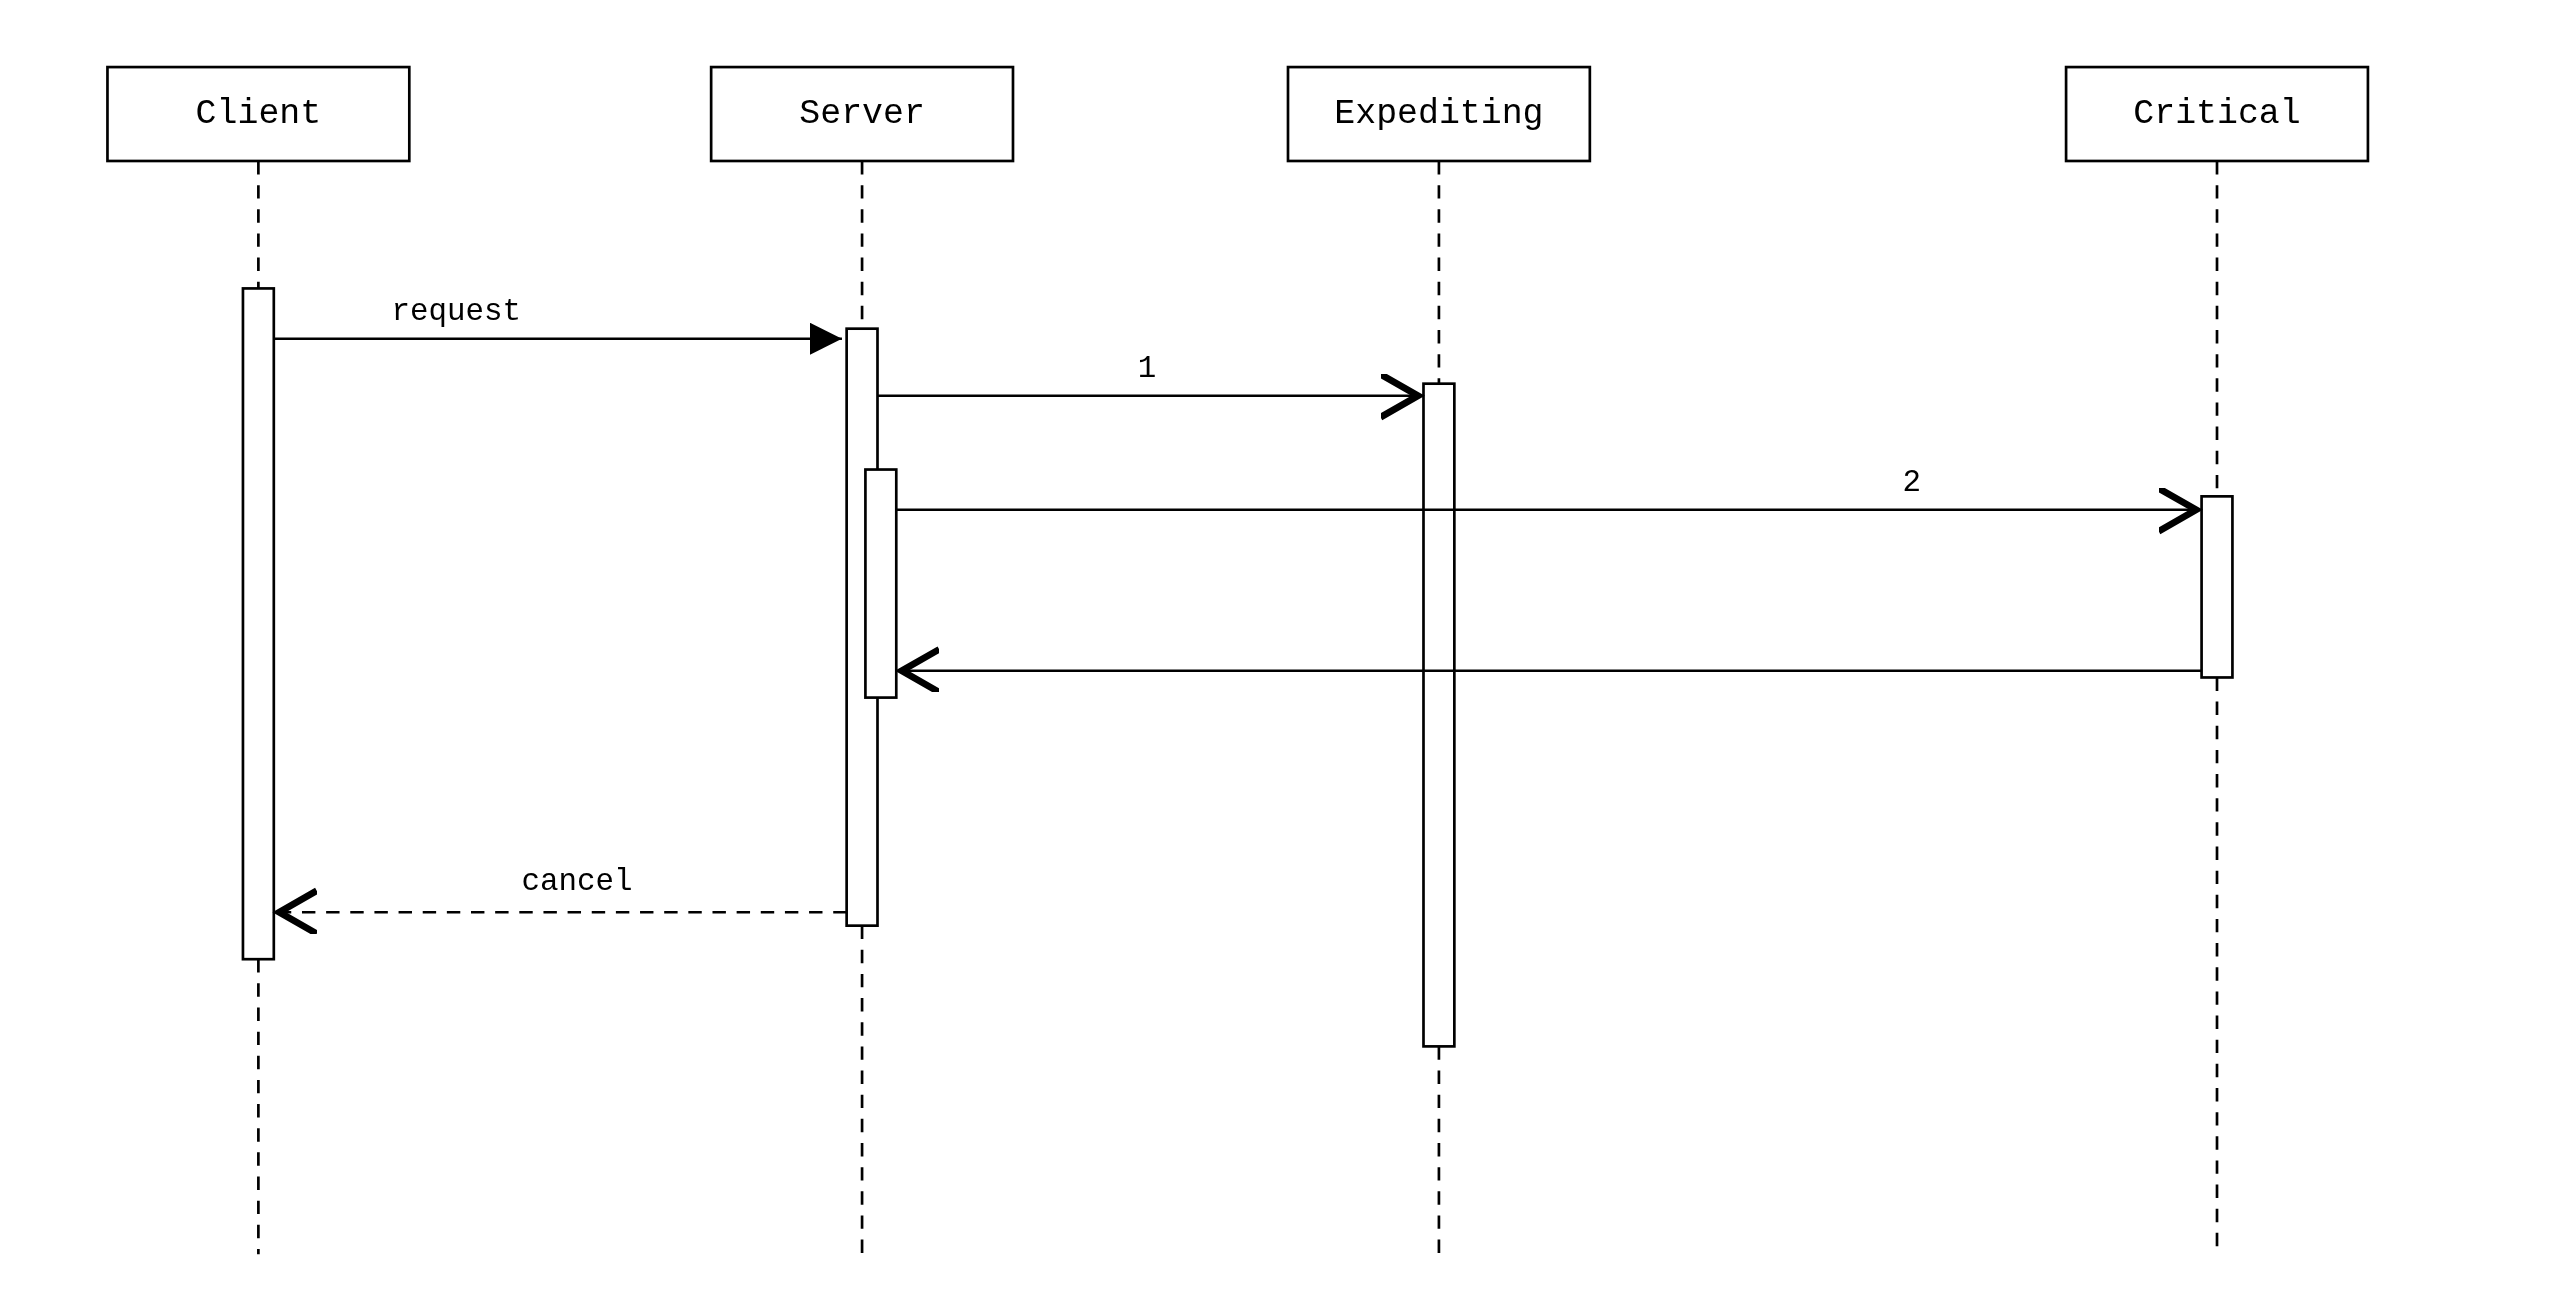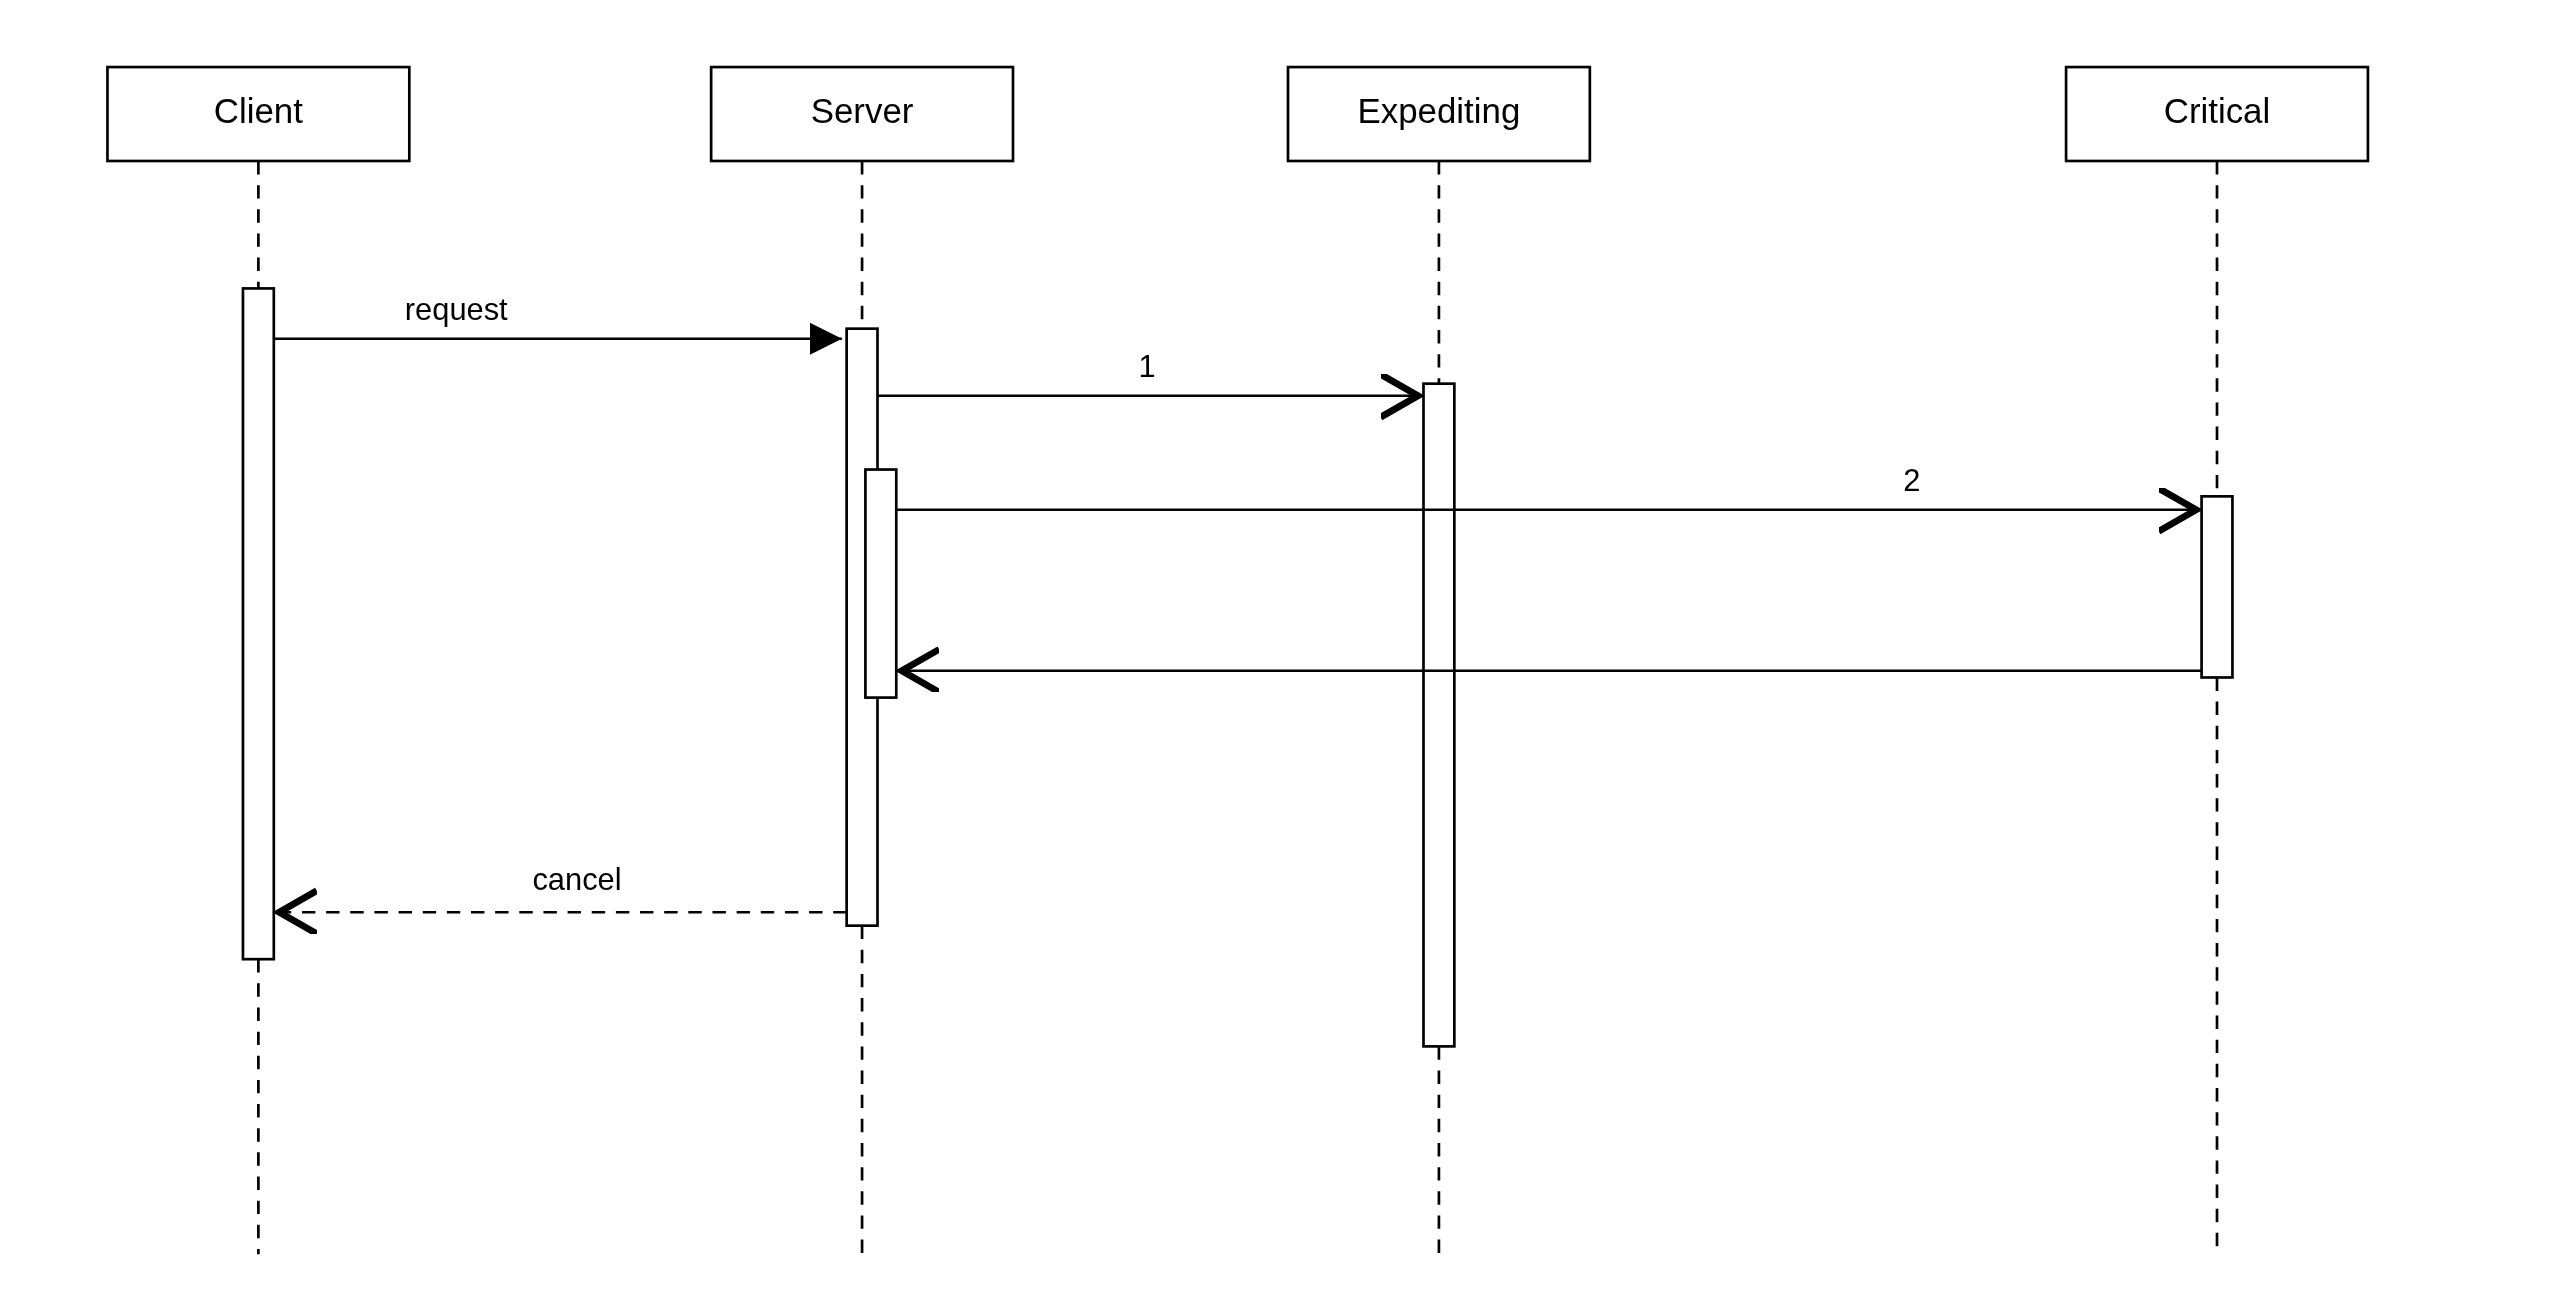--- a/index.html
+++ b/index.html
@@ -5,20 +5,21 @@
   html, body {
     margin: 0;
     padding: 0;
     background: #ffffff;
     font-family: Arial, Helvetica, sans-serif;
   }
   .canvas {
     position: relative;
     width: 2576px;
     height: 1310px;
+    font-family: Liberation Mono, monospace;
   }
   svg { display: block; }
   .participant-box {
     fill: #ffffff;
     stroke: #000000;
     stroke-width: 4;
   }
   .activation-box {
     fill: #ffffff;
     stroke: #000000;

